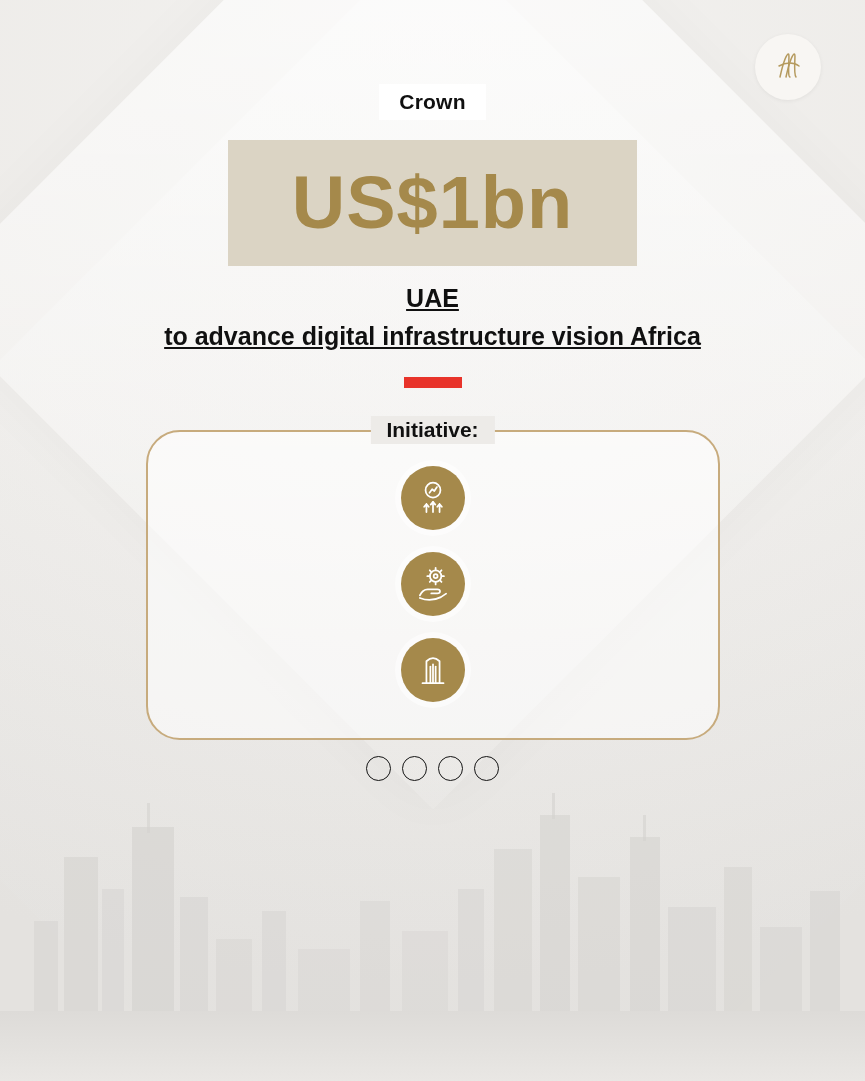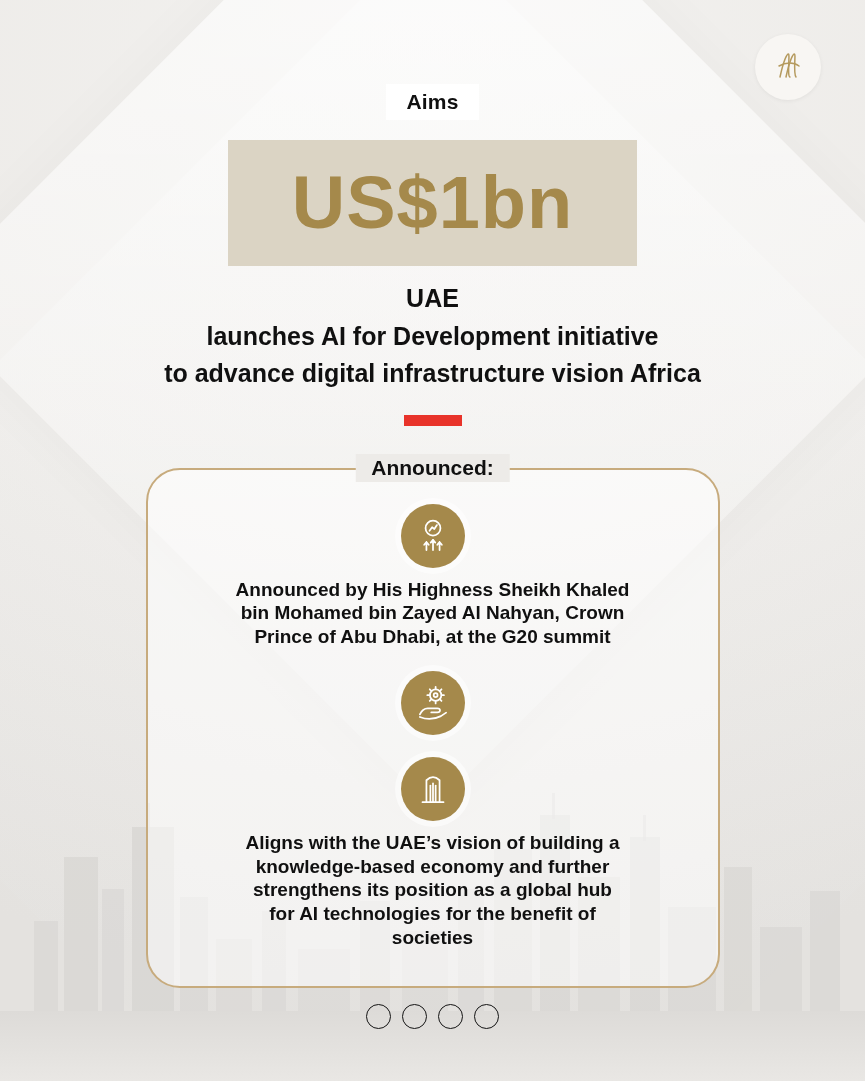--- a/index.html
+++ b/index.html
@@ -72,21 +72,21 @@
   }
   .amount {
     font-size: 74px; font-weight: 700; line-height: 1;
     color: var(--gold, #a5894b);
     letter-spacing: 1px;
   }
 
   .headline {
     margin-top: 14px;
     text-align: center;
-    font-size: 25px; font-weight: 700; line-height: 1.5;
+    font-size: 25px; font-weight: 700; line-height: 1.5; text-decoration: underline;
   }
 
   .divider {
     margin-top: 22px;
     width: 58px; height: 11px;
     background: var(--red, #e8332a);
   }
 
   
   .card {
@@ -185,48 +185,46 @@
   <div class="brand-logo">
     <svg width="44" height="44" viewBox="0 0 44 44" fill="none" stroke="#b59a5e" stroke-width="1.5" stroke-linecap="round">
       <path d="M14 32 C18 14 21 9 22.5 9 C24 9 21 32 24 32"></path>
       <path d="M20 32 C24 14 27 9 28.5 9 C30 9 27 28 30 32"></path>
       <path d="M13 21 C20 17 28 17 33 21"></path>
     </svg>
   </div>
 
   <div class="content">
 
-    <div class="kicker">Aims</div>
+    <div class="kicker">Crown</div>
 
     <div class="amount-box">
       <div class="amount">US$1bn</div>
     </div>
 
     <div class="headline">
       <div>UAE</div>
-      <div>launches AI for Development initiative</div>
       <div>to advance digital infrastructure vision Africa</div>
     </div>
 
     <div class="divider"></div>
 
     <div class="card">
-      <div class="card-label">Announced:</div>
+      <div class="card-label">Initiative:</div>
 
       <div class="initiative-item">
         <div class="item-icon-circle">
           <svg width="42" height="42" viewBox="0 0 48 48" fill="none" stroke="#ffffff" stroke-width="2" stroke-linecap="round" stroke-linejoin="round">
             <circle cx="24" cy="15" r="8.5"></circle>
             <path d="M20 18 L23 14 L25.5 16 L28.5 11.5"></path>
             <path d="M16.5 40 V31 M16.5 31 l-2.6 3 M16.5 31 l2.6 3"></path>
             <path d="M24 40 V28.5 M24 28.5 l-2.6 3 M24 28.5 l2.6 3"></path>
             <path d="M31.5 40 V31 M31.5 31 l-2.6 3 M31.5 31 l2.6 3"></path>
           </svg>
         </div>
-        <div class="item-text">Announced by His Highness Sheikh Khaled bin Mohamed bin Zayed Al Nahyan, Crown Prince of Abu Dhabi, at the G20 summit</div>
       </div>
 
       <div class="initiative-item">
         <div class="item-icon-circle">
           <svg width="42" height="42" viewBox="0 0 48 48" fill="none" stroke="#ffffff" stroke-width="2" stroke-linecap="round" stroke-linejoin="round">
             <circle cx="27" cy="15" r="6.5"></circle>
             <circle cx="27" cy="15" r="2.2"></circle>
             <path d="M27 5.5 V8 M27 22 V24.5 M17.5 15 H20 M34 15 H36.5 M20.3 8.3 l1.8 1.8 M31.9 19.9 l1.8 1.8 M33.7 8.3 l-1.8 1.8 M22.1 19.9 l-1.8 1.8"></path>
             <path d="M9 37 q3 -7 9 -7 h11 q3 0 3 2.4 q0 2.4 -3 2.4 h-7"></path>
             <path d="M9 40 q12 5 24 -1 l6 -4"></path>
@@ -237,21 +235,20 @@
       <div class="initiative-item">
         <div class="item-icon-circle">
           <svg width="42" height="42" viewBox="0 0 48 48" fill="none" stroke="#ffffff" stroke-width="2" stroke-linecap="round" stroke-linejoin="round">
             <path d="M16.5 39 V14 q7.5 -7 15 0 V39"></path>
             <line x1="21" y1="20" x2="21" y2="39"></line>
             <line x1="24" y1="17.5" x2="24" y2="39"></line>
             <line x1="27" y1="20" x2="27" y2="39"></line>
             <line x1="12" y1="39" x2="36" y2="39"></line>
           </svg>
         </div>
-        <div class="item-text">Aligns with the UAE’s vision of building a knowledge-based economy and further strengthens its position as a global hub for AI technologies for the benefit of societies</div>
       </div>
     </div>
 
     <div class="footer">
       <div class="social-row">
         <div class="social-btn">
           
         </div>
         <div class="social-btn">
           

